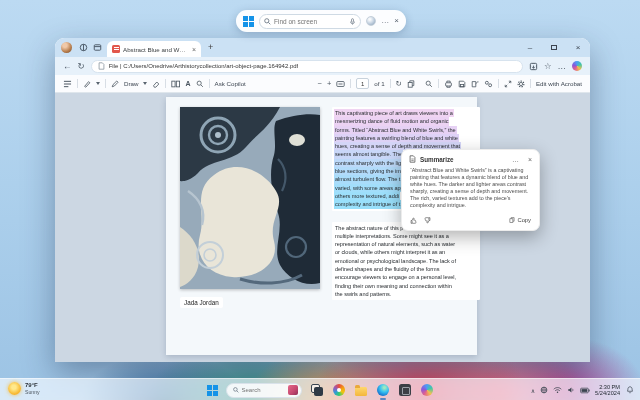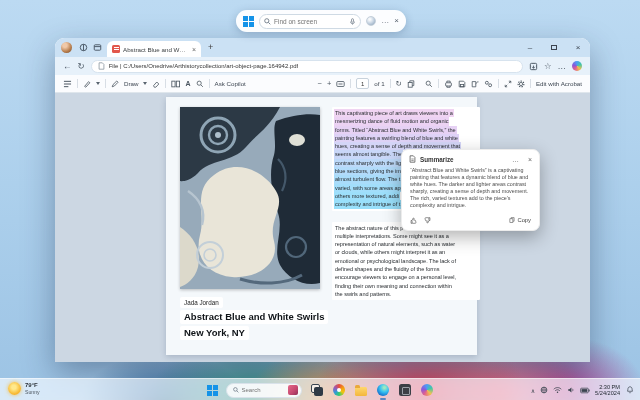--- a/index.html
+++ b/index.html
@@ -340,24 +340,20 @@
           <path d="M0 120 C12 128 22 142 18 160 C15 172 6 178 0 180 Z" fill="#dcd9cb"></path>
           <circle cx="30" cy="148" r="13" fill="none" stroke="#c3cfd8" stroke-width="2"></circle>
           <circle cx="30" cy="148" r="6" fill="none" stroke="#c3cfd8" stroke-width="1.6"></circle>
           <path d="M60 172 C80 178 104 178 122 168" fill="none" stroke="#54697c" stroke-width="3"></path>
           <circle cx="116" cy="140" r="10" fill="none" stroke="#51677a" stroke-width="2.2"></circle>
           <path d="M8 84 C20 92 26 104 22 118" fill="none" stroke="#b7c5d0" stroke-width="2.4"></path>
           <path d="M98 52 C106 60 108 72 102 84" fill="none" stroke="#44586a" stroke-width="2.2"></path>
         </svg>
 
         <div class="abs artist chip">Jada Jordan</div>
-        <div class="abs worktitle">
-          <div class="chip">Abstract Blue and White Swirls</div>
-          <div class="chip" style="margin-top:2px">New York, NY</div>
-        </div>
 
         <div class="abs textcol">
           <div class="para p1">
             <span class="ln">This captivating piece of art draws viewers into a</span>
             <span class="ln">mesmerizing dance of fluid motion and organic</span>
             <span class="ln">forms. Titled “Abstract Blue and White Swirls,” the</span>
             <span class="ln">painting features a swirling blend of blue and white</span>
             <span class="ln">hues, creating a sense of depth and movement that</span>
             <span class="ln">seems almost tangible. The</span>
             <span class="ln">contrast sharply with the lig</span>

